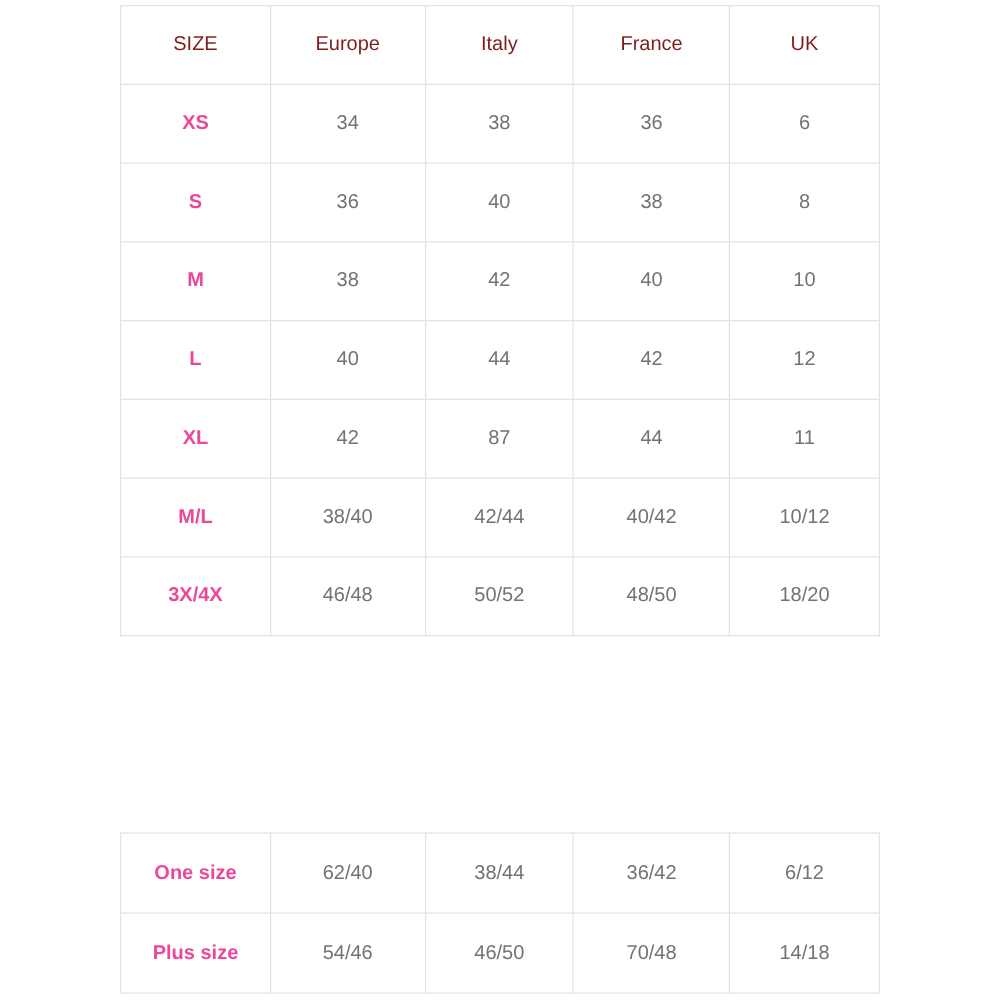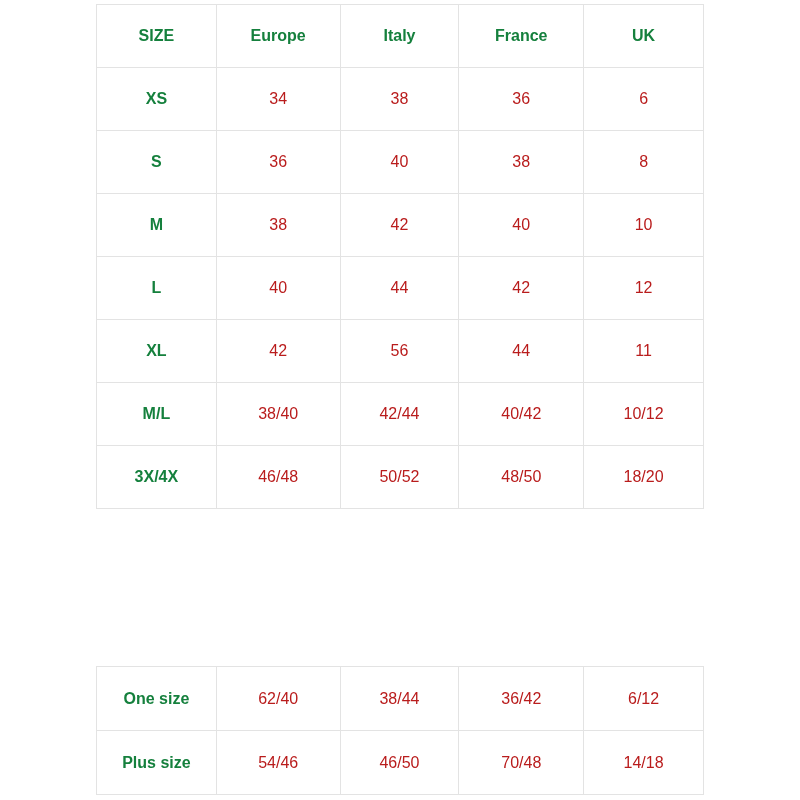--- a/index.html
+++ b/index.html
@@ -28,37 +28,37 @@
   table.size-table {
     border-collapse: collapse;
     width: 608px;
     table-layout: fixed;
   }
   table.size-table td,
   table.size-table th {
     border: 1px solid #e3e3e3;
     text-align: center;
     vertical-align: middle;
-    color: #b91c1c;
+    color: #737373;
     font-weight: normal;
     font-size: 16px;
     padding: 0;
   }
   #main-table tr { height: 63px; }
   #secondary-table tr { height: 64px; margin-top: 10px; }
 
   table.size-table .rowhead {
     font-weight: bold;
     font-size: 16px;
-    color: #15803d;
+    color: #ec4899;
   }
   table.size-table thead th {
-    font-weight: bold;
+    font-weight: normal;
     font-size: 16px;
-    color: #15803d;
+    color: #7f1d1d;
   }
   col.c0 { width: 118px; }
   col.c1 { width: 122px; }
   col.c2 { width: 117px; }
   col.c3 { width: 123px; }
   col.c4 { width: 118px; }
 </style>
 </head>
 <body>
 
@@ -107,21 +107,21 @@
         <tr>
           <td class="rowhead">L</td>
           <td>40</td>
           <td>44</td>
           <td>42</td>
           <td>12</td>
         </tr>
         <tr>
           <td class="rowhead">XL</td>
           <td>42</td>
-          <td>56</td>
+          <td>87</td>
           <td>44</td>
           <td>11</td>
         </tr>
         <tr>
           <td class="rowhead">M/L</td>
           <td>38/40</td>
           <td>42/44</td>
           <td>40/42</td>
           <td>10/12</td>
         </tr>

